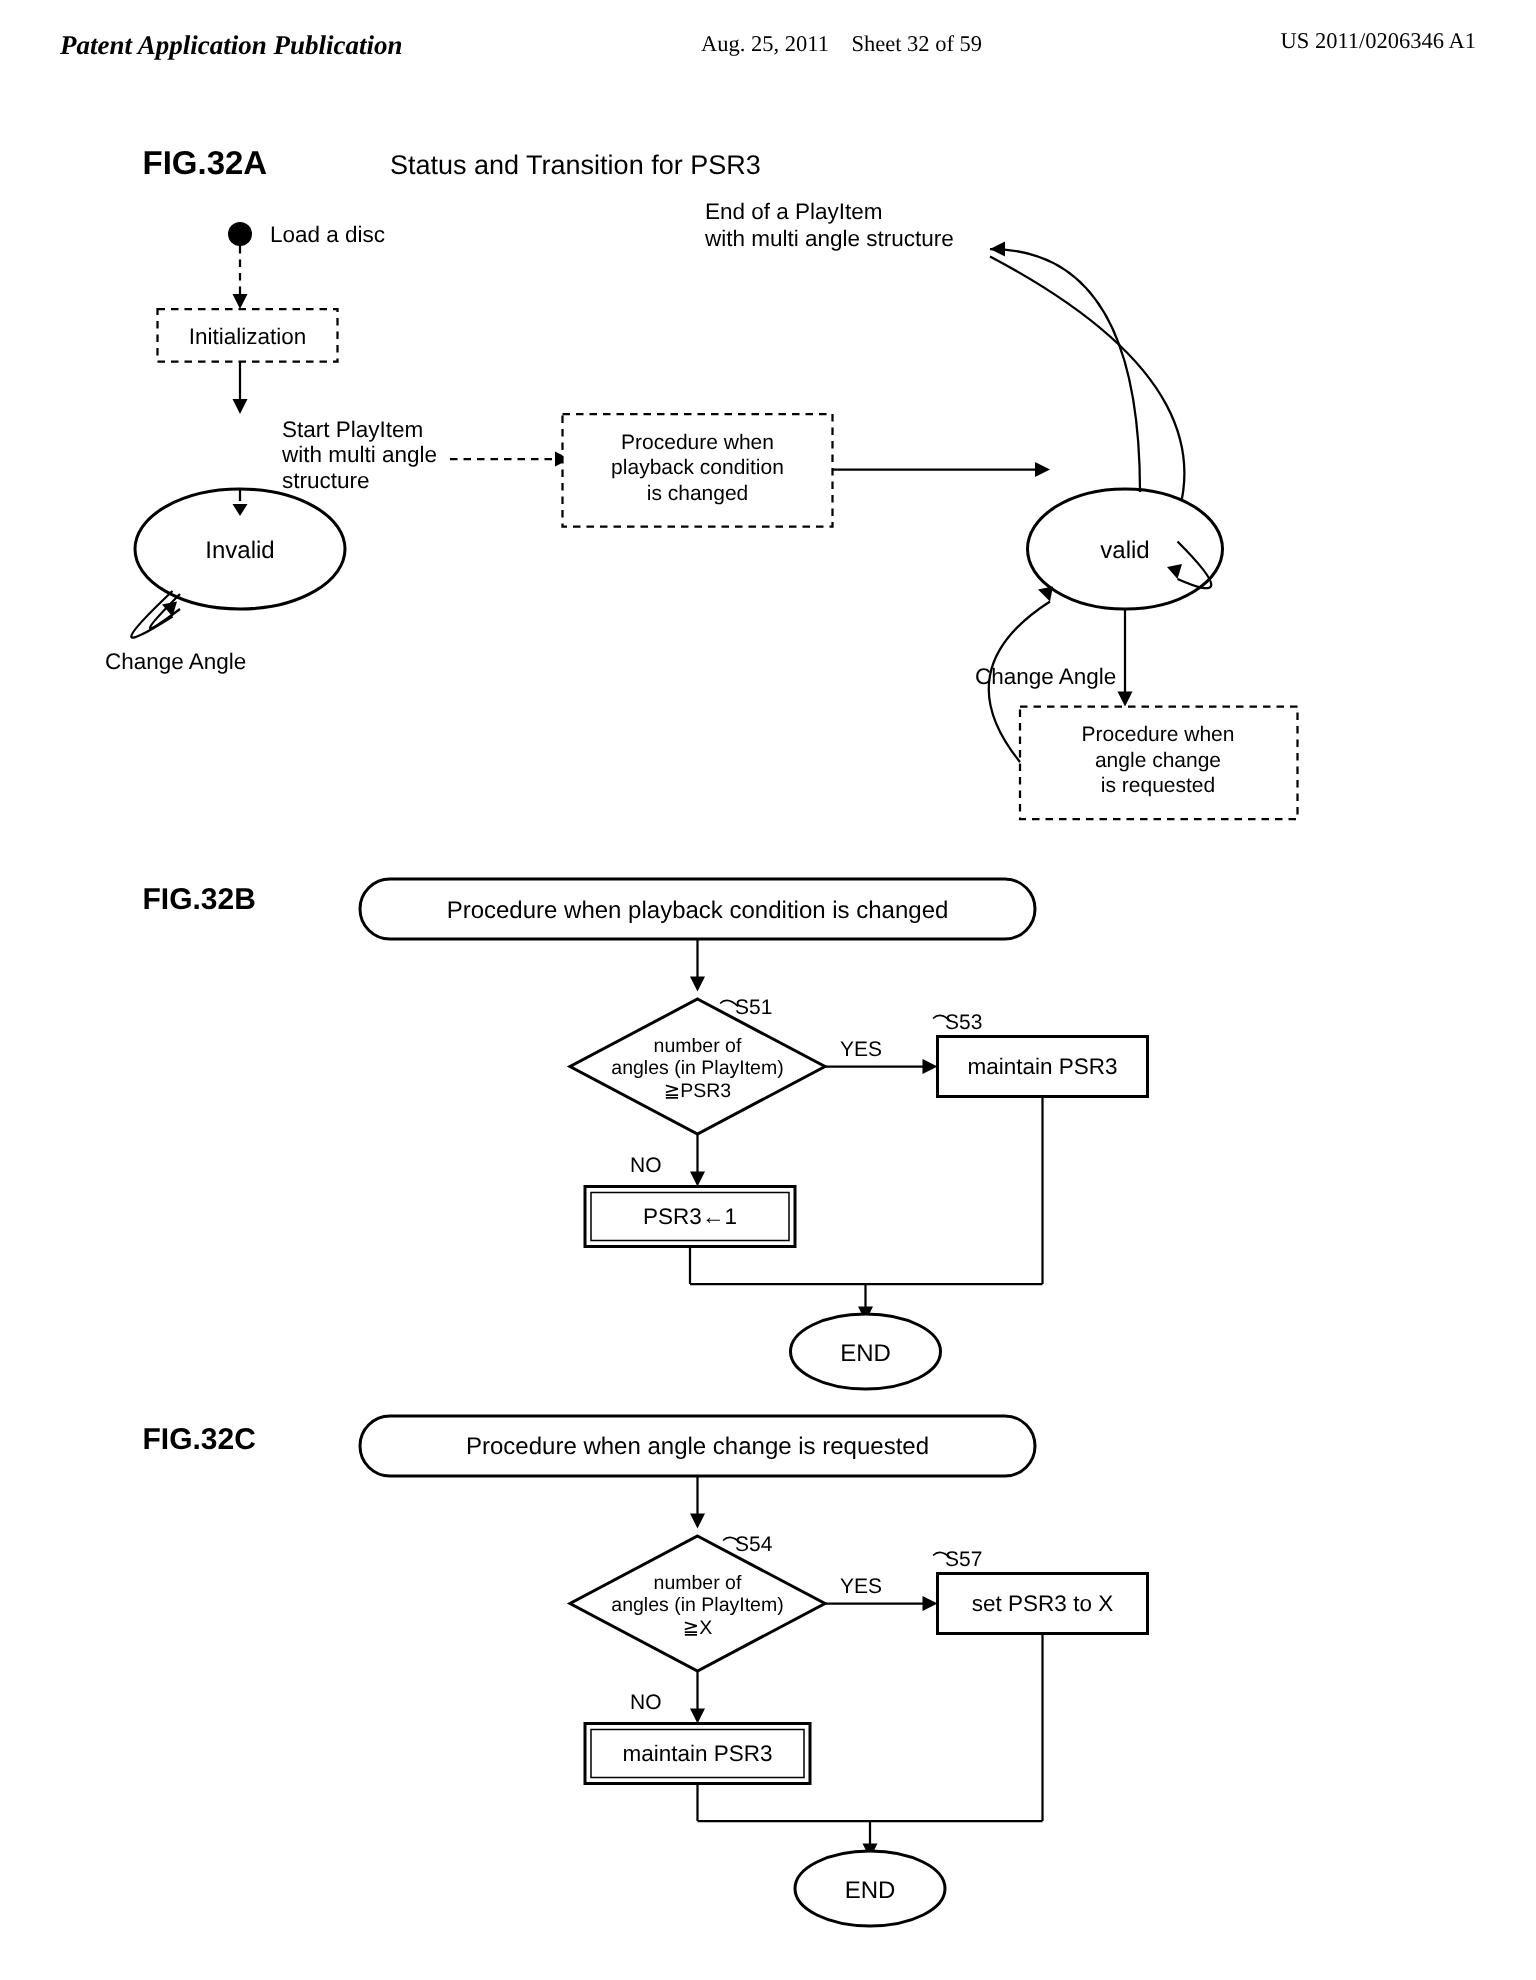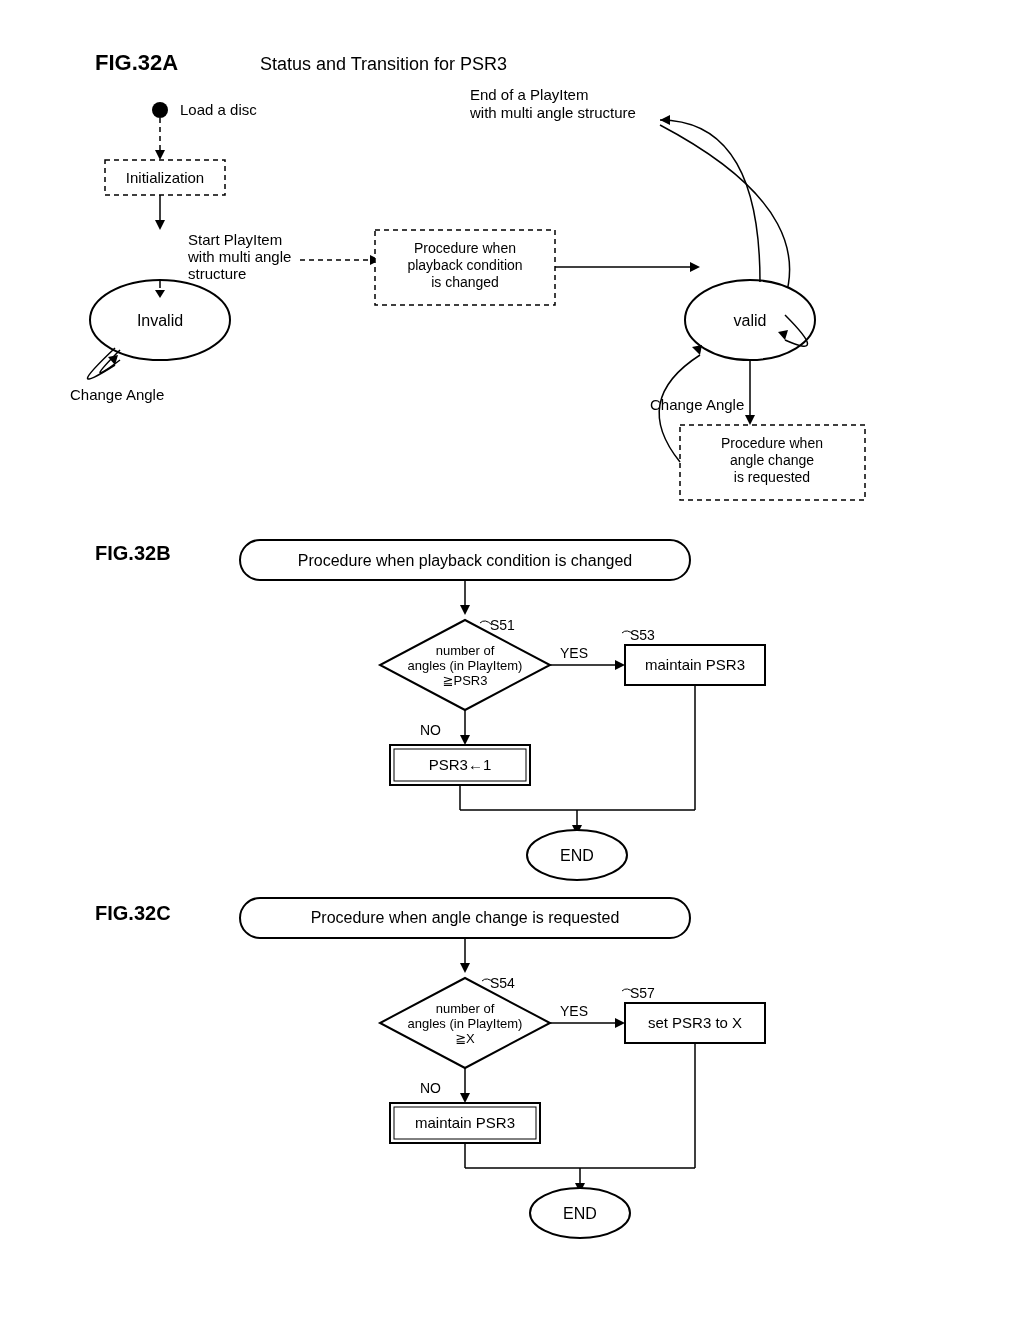--- a/index.html
+++ b/index.html
@@ -47,20 +47,28 @@
     
     .diagram-svg {
       display: block;
     }
   </style>
 </head>
 <body>
 
 <div class="page">
 
+  <div class="header">
+    <div class="header-left">Patent Application Publication</div>
+    <div class="header-center">
+      <span>Aug. 25, 2011</span>&nbsp;&nbsp;&nbsp;
+      <span>Sheet 32 of 59</span>
+    </div>
+    <div class="header-right">US 2011/0206346 A1</div>
+  </div>
 
   <svg class="diagram-svg" width="950" height="1250" viewBox="0 0 950 1250" xmlns="http://www.w3.org/2000/svg">
 
     <text x="55" y="50" font-size="22" font-weight="bold" font-family="Arial, sans-serif">FIG.32A</text>
     <text x="220" y="50" font-size="18" font-family="Arial, sans-serif">Status and Transition for PSR3</text>
 
     <circle cx="120" cy="90" r="8" fill="black"></circle>
 
     <text x="140" y="95" font-size="15" font-family="Arial, sans-serif">Load a disc</text>
 

